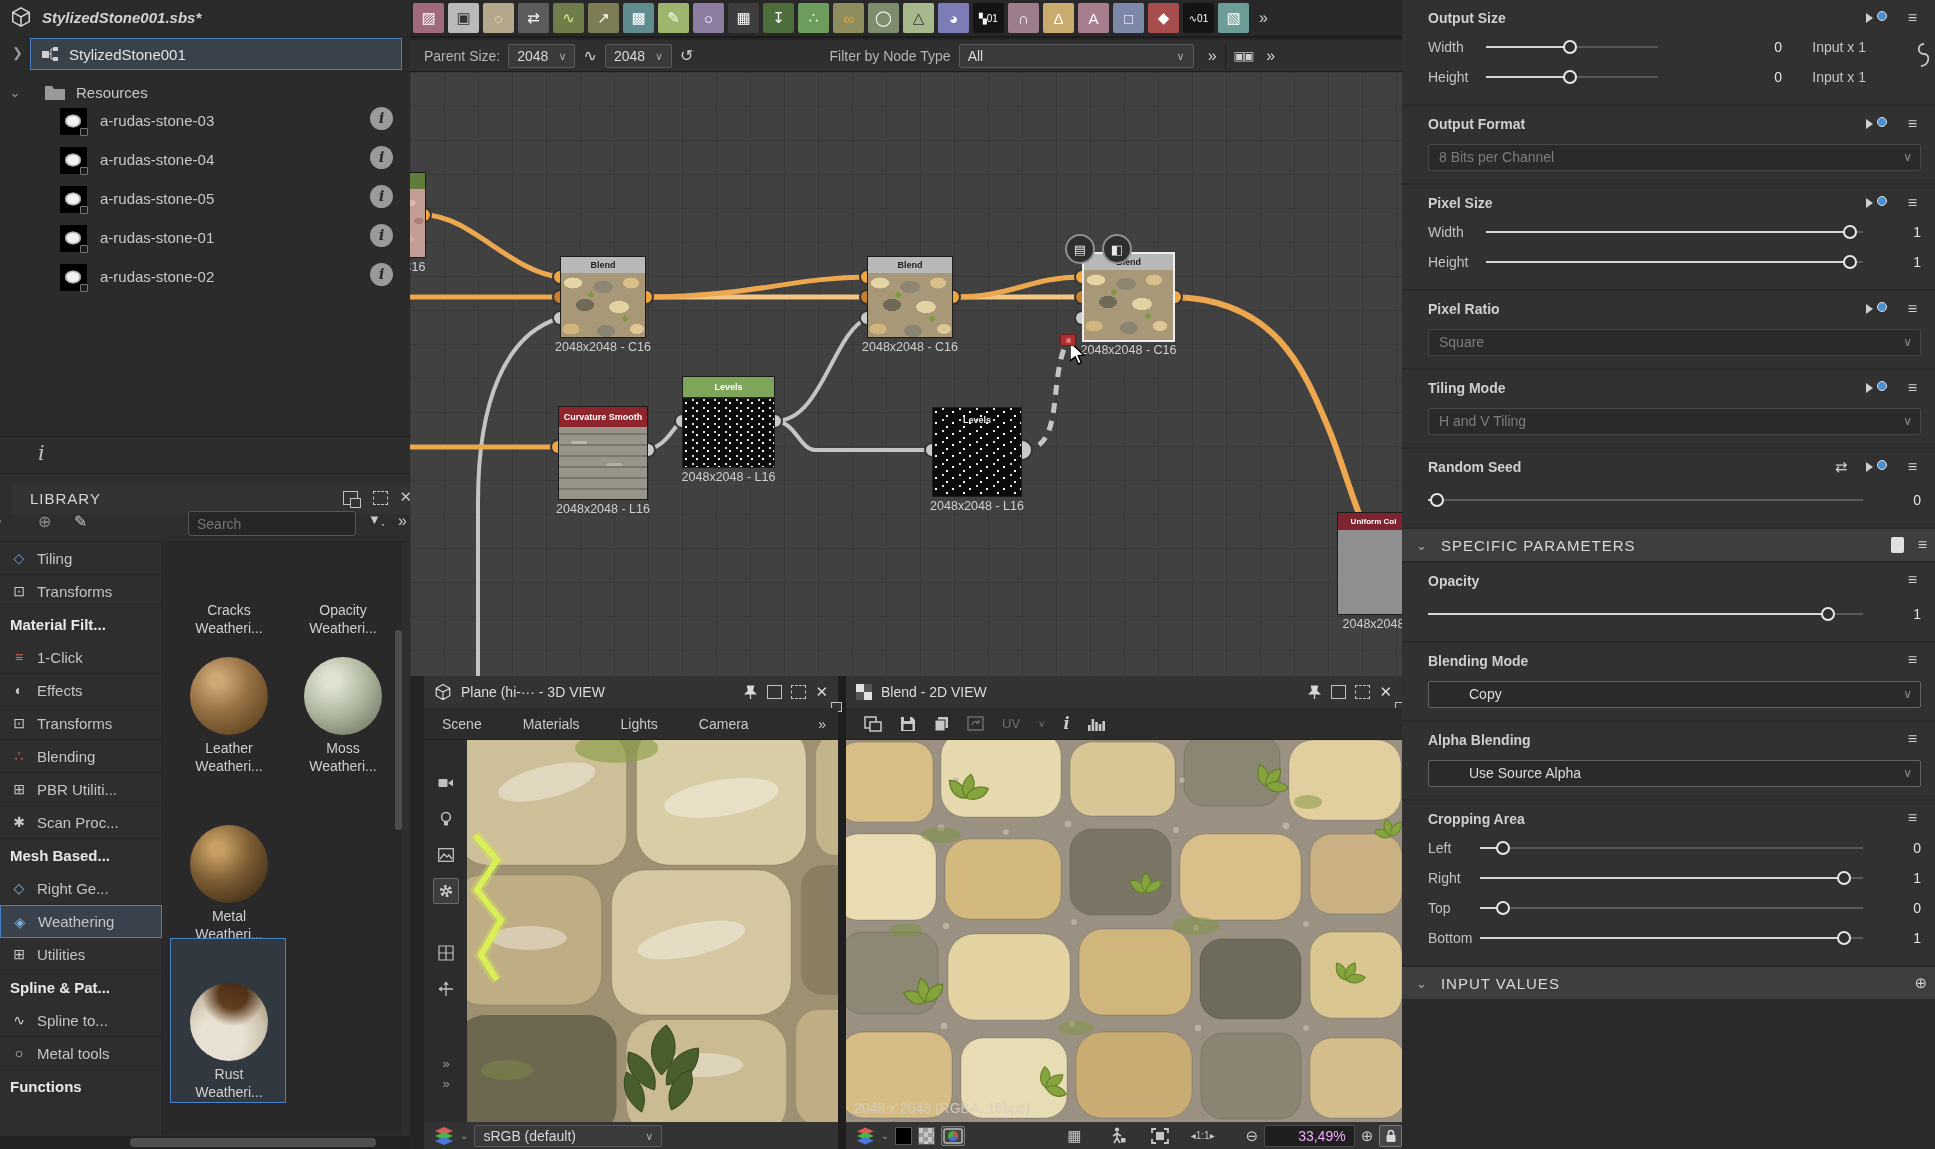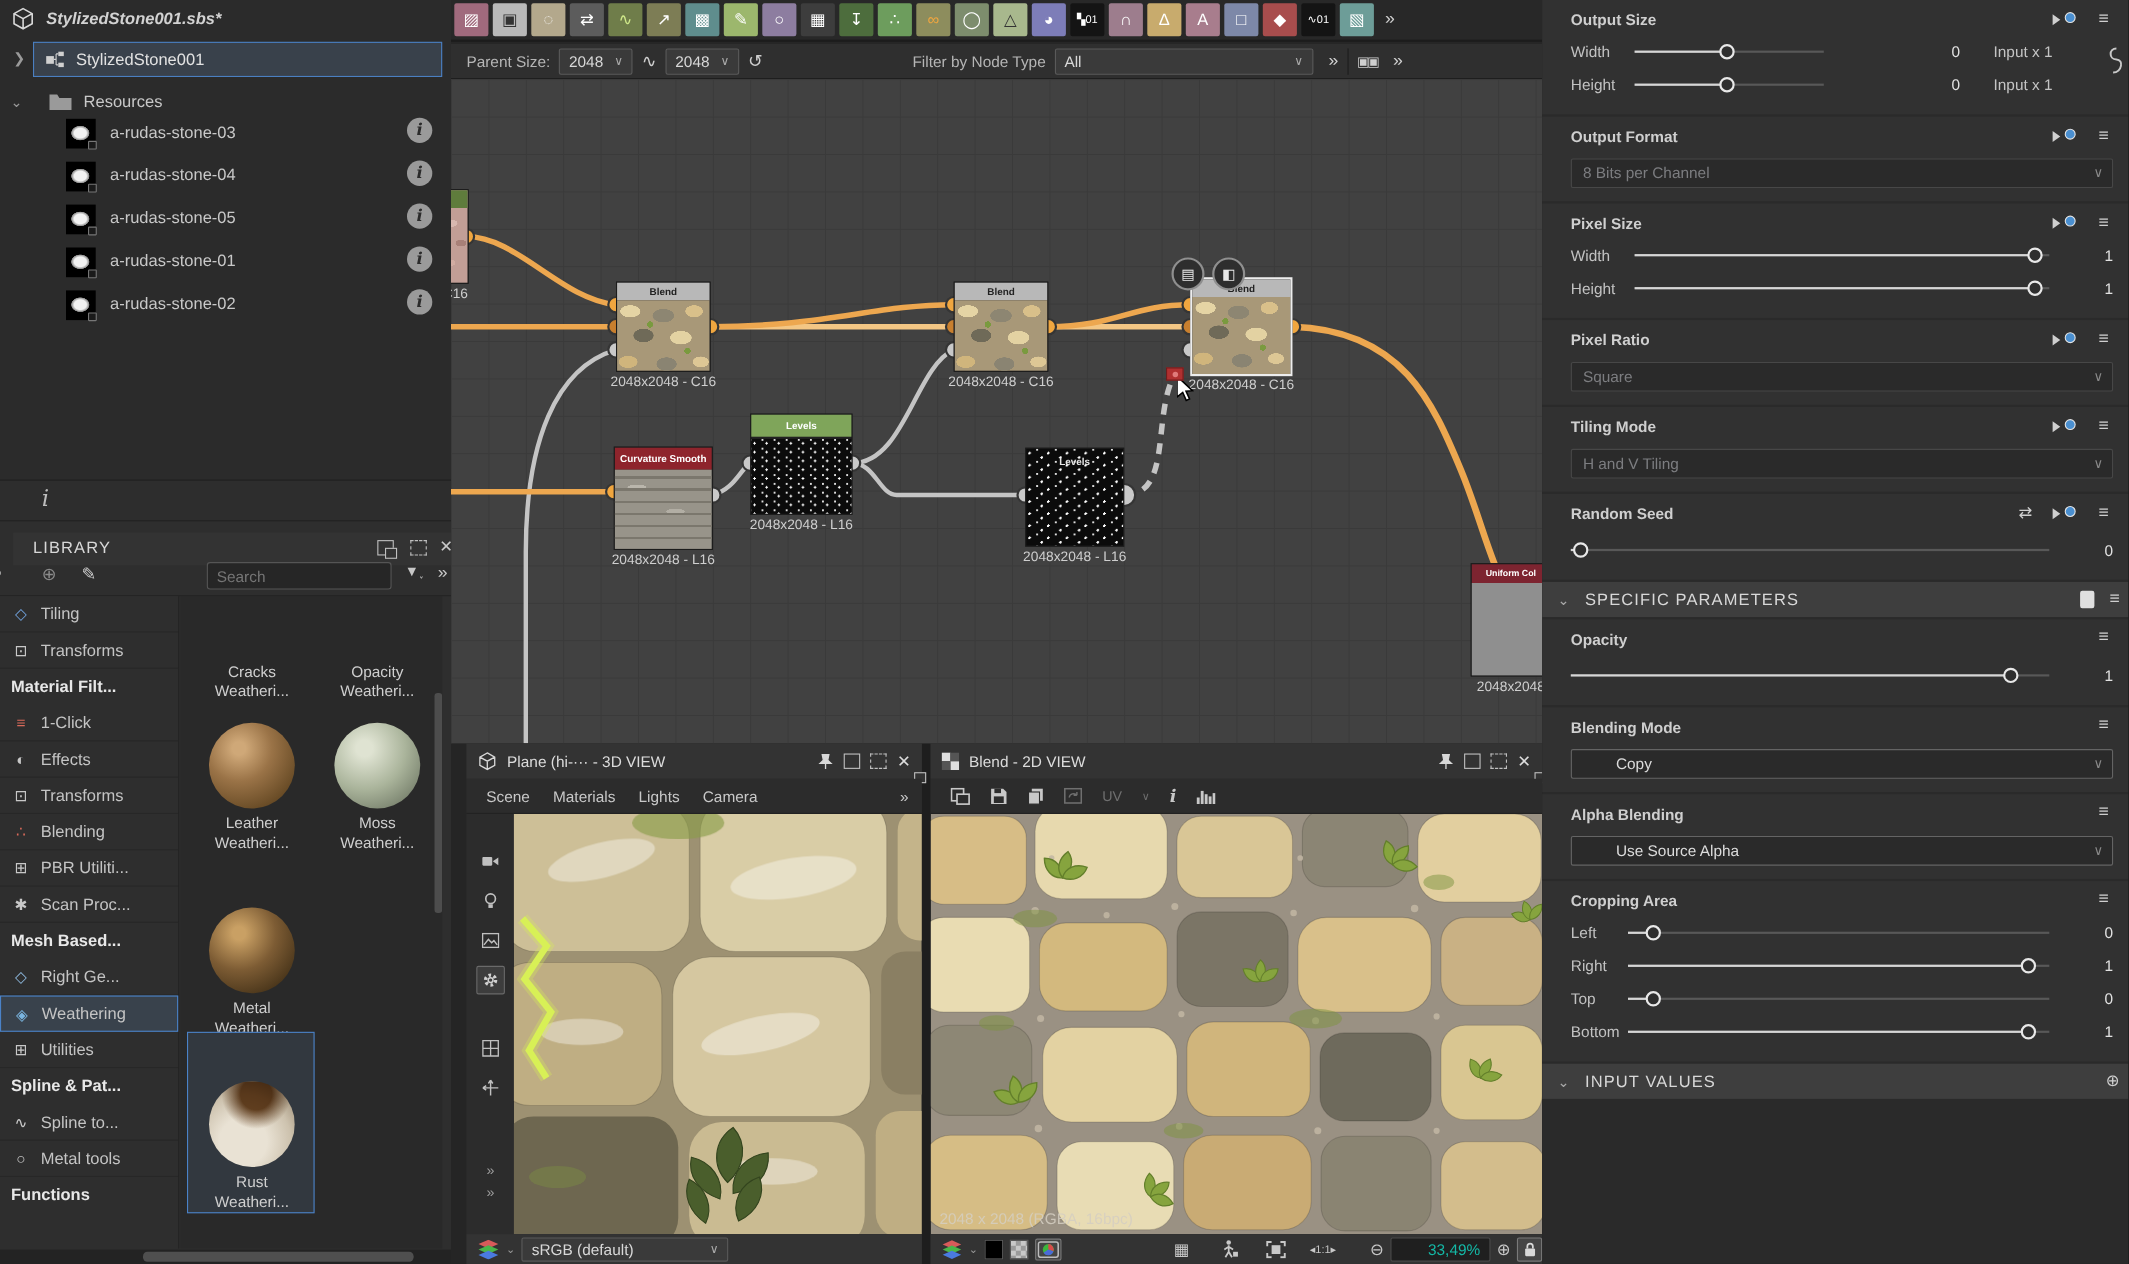--- a/index.html
+++ b/index.html
@@ -133,35 +133,35 @@
   .redplug::after { content:""; position:absolute; left:5px; top:3px; width:5px; height:5px; border-radius:50%; background:#e07a7a; }
 
   
   .vpanel { background:#2c2c2c; }
   #v3d { left:424px; top:676px; width:414px; height:473px; }
   #v2d { left:846px; top:676px; width:556px; height:473px; }
   .vhead { position:absolute; left:0; top:0; width:100%; height:32px; background:#333;
            display:flex; align-items:center; gap:9px; padding-left:10px; font-size:14px; color:#dcdcdc; }
   .vhead .sp { flex:1; }
   .vmenu { position:absolute; left:0; top:32px; width:100%; height:32px; background:#2c2c2c;
-           display:flex; align-items:center; gap:21px; padding-left:18px; color:#c8c8c8; font-size:14px;
+           display:flex; align-items:center; gap:41px; padding-left:18px; color:#c8c8c8; font-size:14px;
            border-bottom:1px solid #222; }
   .rail { position:absolute; left:0; top:64px; width:43px; bottom:27px; background:#2c2c2c; }
   .rail .ri { position:absolute; left:9px; width:26px; height:26px; display:flex; align-items:center;
               justify-content:center; color:#c0c0c0; }
   .rail .ri.boxed { background:#3d3d3d; border:1px solid #6a6a6a; border-radius:2px; }
   .vbottom { position:absolute; left:0; bottom:0; width:100%; height:27px; background:#333;
              display:flex; align-items:center; gap:6px; padding-left:10px; }
   .vp3d { position:absolute; left:43px; top:64px; right:0; bottom:27px; overflow:hidden; }
   .vp2d { position:absolute; left:0; top:64px; right:0; bottom:27px; overflow:hidden; }
   .overlaytxt { position:absolute; left:8px; bottom:6px; color:#d5cfc2; font-size:14px; opacity:.85; z-index:3; }
   .swatch { width:18px; height:18px; border:1px solid #5a5a5a; }
   .mini { color:#c8c8c8; font-size:15px; }
   .zoombox { width:96px; height:22px; background:#1f1f1f; border:1px solid #4a4a4a; border-radius:2px;
-             color:#14b8a6; text-align:right; padding:2px 8px 0 0; font-size:14px; }
+             color:#f0abfc; text-align:right; padding:2px 8px 0 0; font-size:14px; }
   .tbtn { display:flex; align-items:center; justify-content:center; }
   .grayed { color:#6f6f6f !important; }
   .boxedbtn { background:#454545; border:1px solid #7a7a7a; border-radius:2px; padding:1px; }
 
   
   #rp { left:1402px; top:0; width:533px; height:1149px; background:#2a2a2a; }
   .sec { position:relative; background:#313131; margin-bottom:2px; padding:10px 14px 12px 26px; }
   .sechead { position:relative; height:22px; }
   .sechead .slabel { font-size:14px; color:#cfcfcf; font-weight:bold; }
   .sicons { position:absolute; right:4px; top:0; display:flex; gap:18px; align-items:center; }

